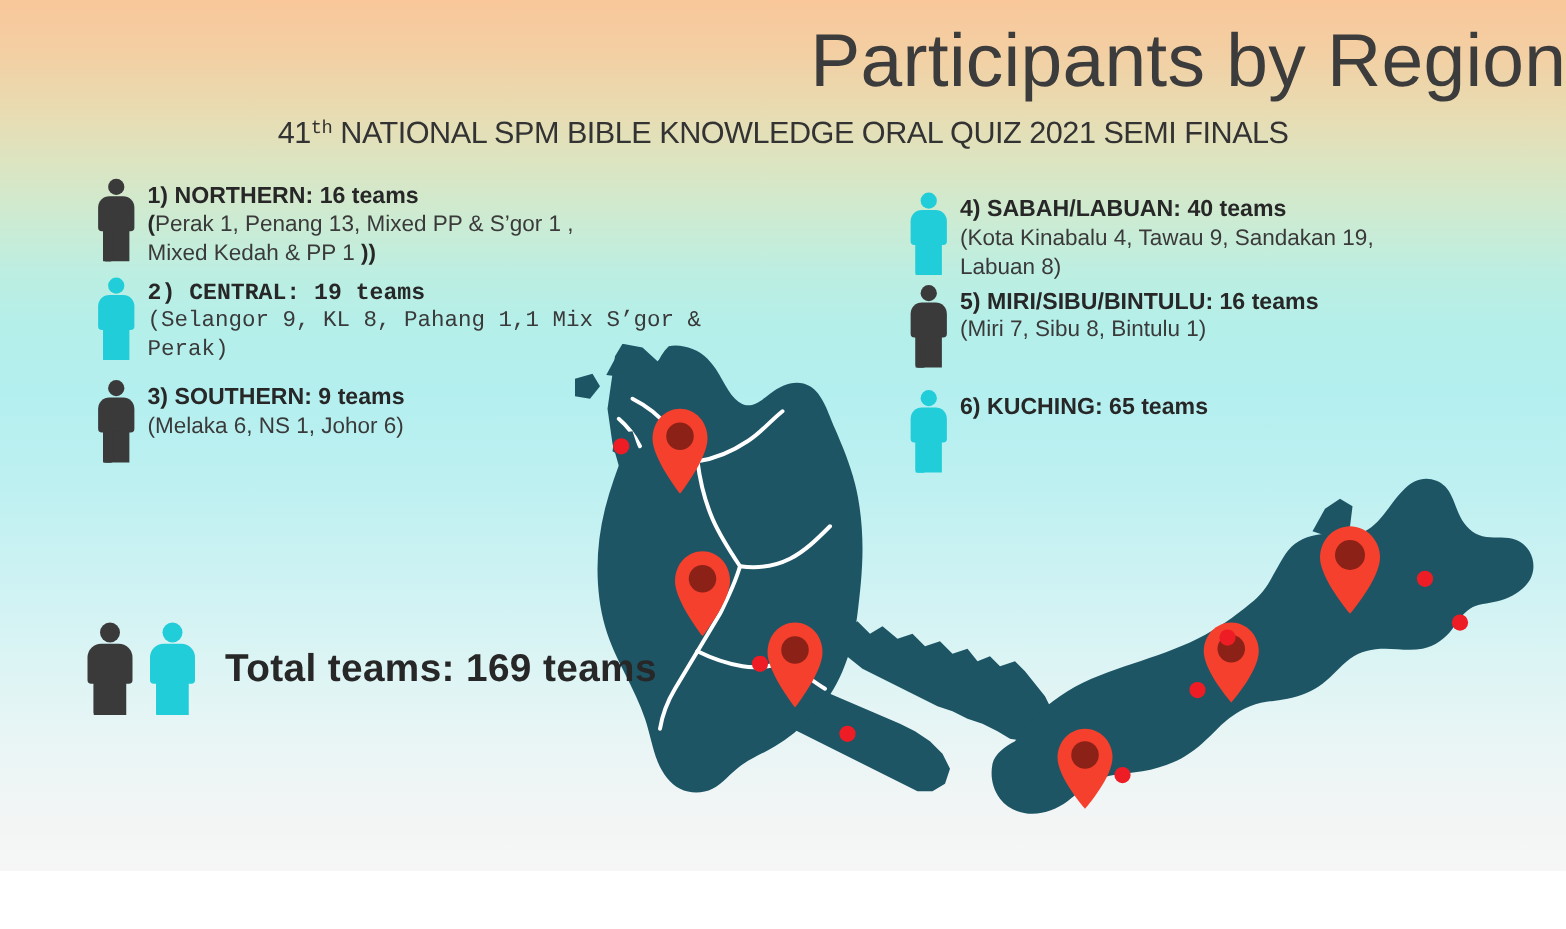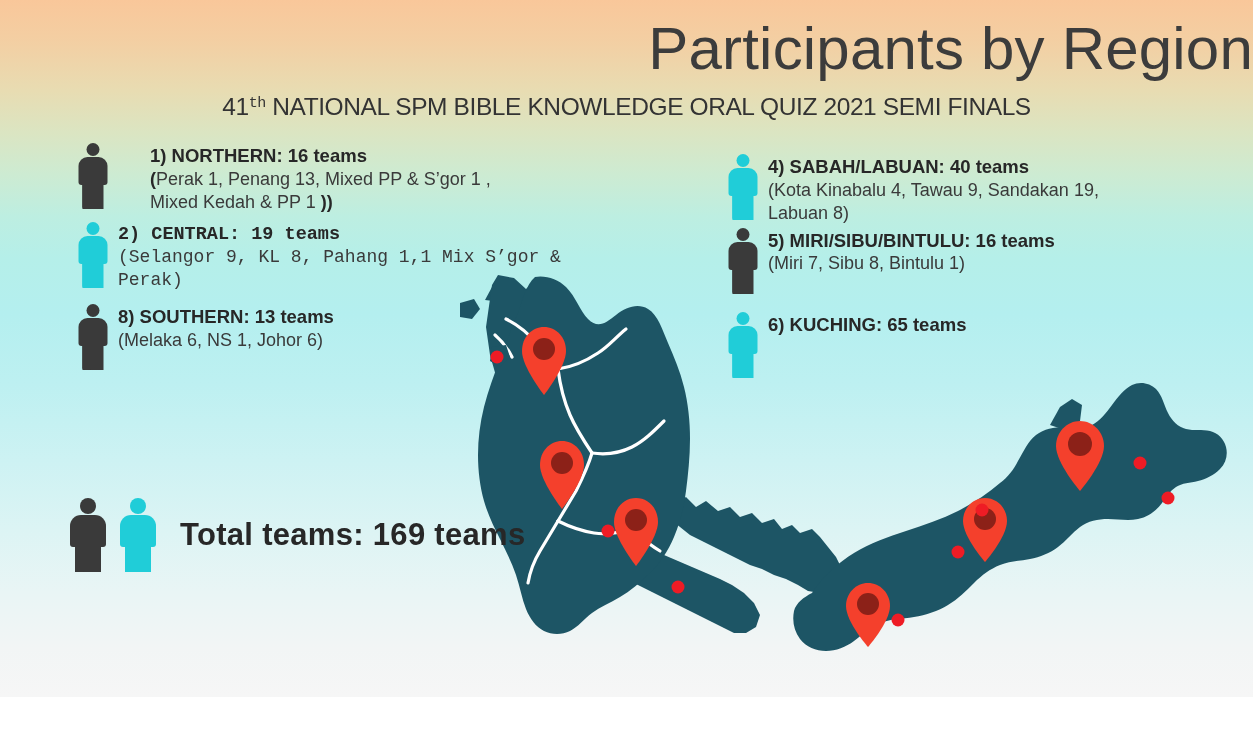--- a/index.html
+++ b/index.html
@@ -306,21 +306,21 @@
         <circle cx="700" cy="188" r="6.5"></circle>
         <circle cx="728" cy="223" r="6.5"></circle>
         <circle cx="518" cy="277" r="6.5"></circle>
         <circle cx="458" cy="345" r="6.5"></circle>
       </g>
     </svg>
   </div>
 
   <div id="legend-left" class="legend-col">
 
-    <div class="legend-entry" style="margin-bottom:6px;gap:32px;">
+    <div class="legend-entry" style="margin-bottom:6px;">
       <div class="legend-icon-slot">
         <span class="person" style="width:32px;height:66px;color:#3a3a3a;">
           <span class="head" style="width:13px;height:13px;background:#3a3a3a;"></span>
           <span class="body" style="top:14px;width:29px;height:28px;background:#3a3a3a;border-radius:9px 9px 3px 3px;"></span>
           <span class="legs" style="top:41px;width:21px;height:25px;background:#3a3a3a;"></span>
         </span>
       </div>
       <div class="legend-text">
         <div class="legend-head">1) NORTHERN: 16 teams</div>
         <div class="legend-sub"><b>(</b><span title="(Perak 1, Penang 13, Mixed PP &amp; S’gor 1 ,">Perak 1, Penang 13, Mixed PP &amp; S’gor 1 ,</span></div>
@@ -345,21 +345,21 @@
 
     <div class="legend-entry">
       <div class="legend-icon-slot">
         <span class="person" style="width:32px;height:66px;">
           <span class="head" style="width:13px;height:13px;background:#3a3a3a;"></span>
           <span class="body" style="top:14px;width:29px;height:28px;background:#3a3a3a;border-radius:9px 9px 3px 3px;"></span>
           <span class="legs" style="top:41px;width:21px;height:25px;background:#3a3a3a;"></span>
         </span>
       </div>
       <div class="legend-text">
-        <div class="legend-head">8) SOUTHERN: 13 teams</div>
+        <div class="legend-head">3) SOUTHERN: 9 teams</div>
         <div class="legend-sub">(Melaka 6, NS 1, Johor 6)</div>
       </div>
     </div>
 
   </div>
 
   <div id="legend-right" class="legend-col">
 
     <div class="legend-entry" style="margin-bottom:1px;">
       <div class="legend-icon-slot">

